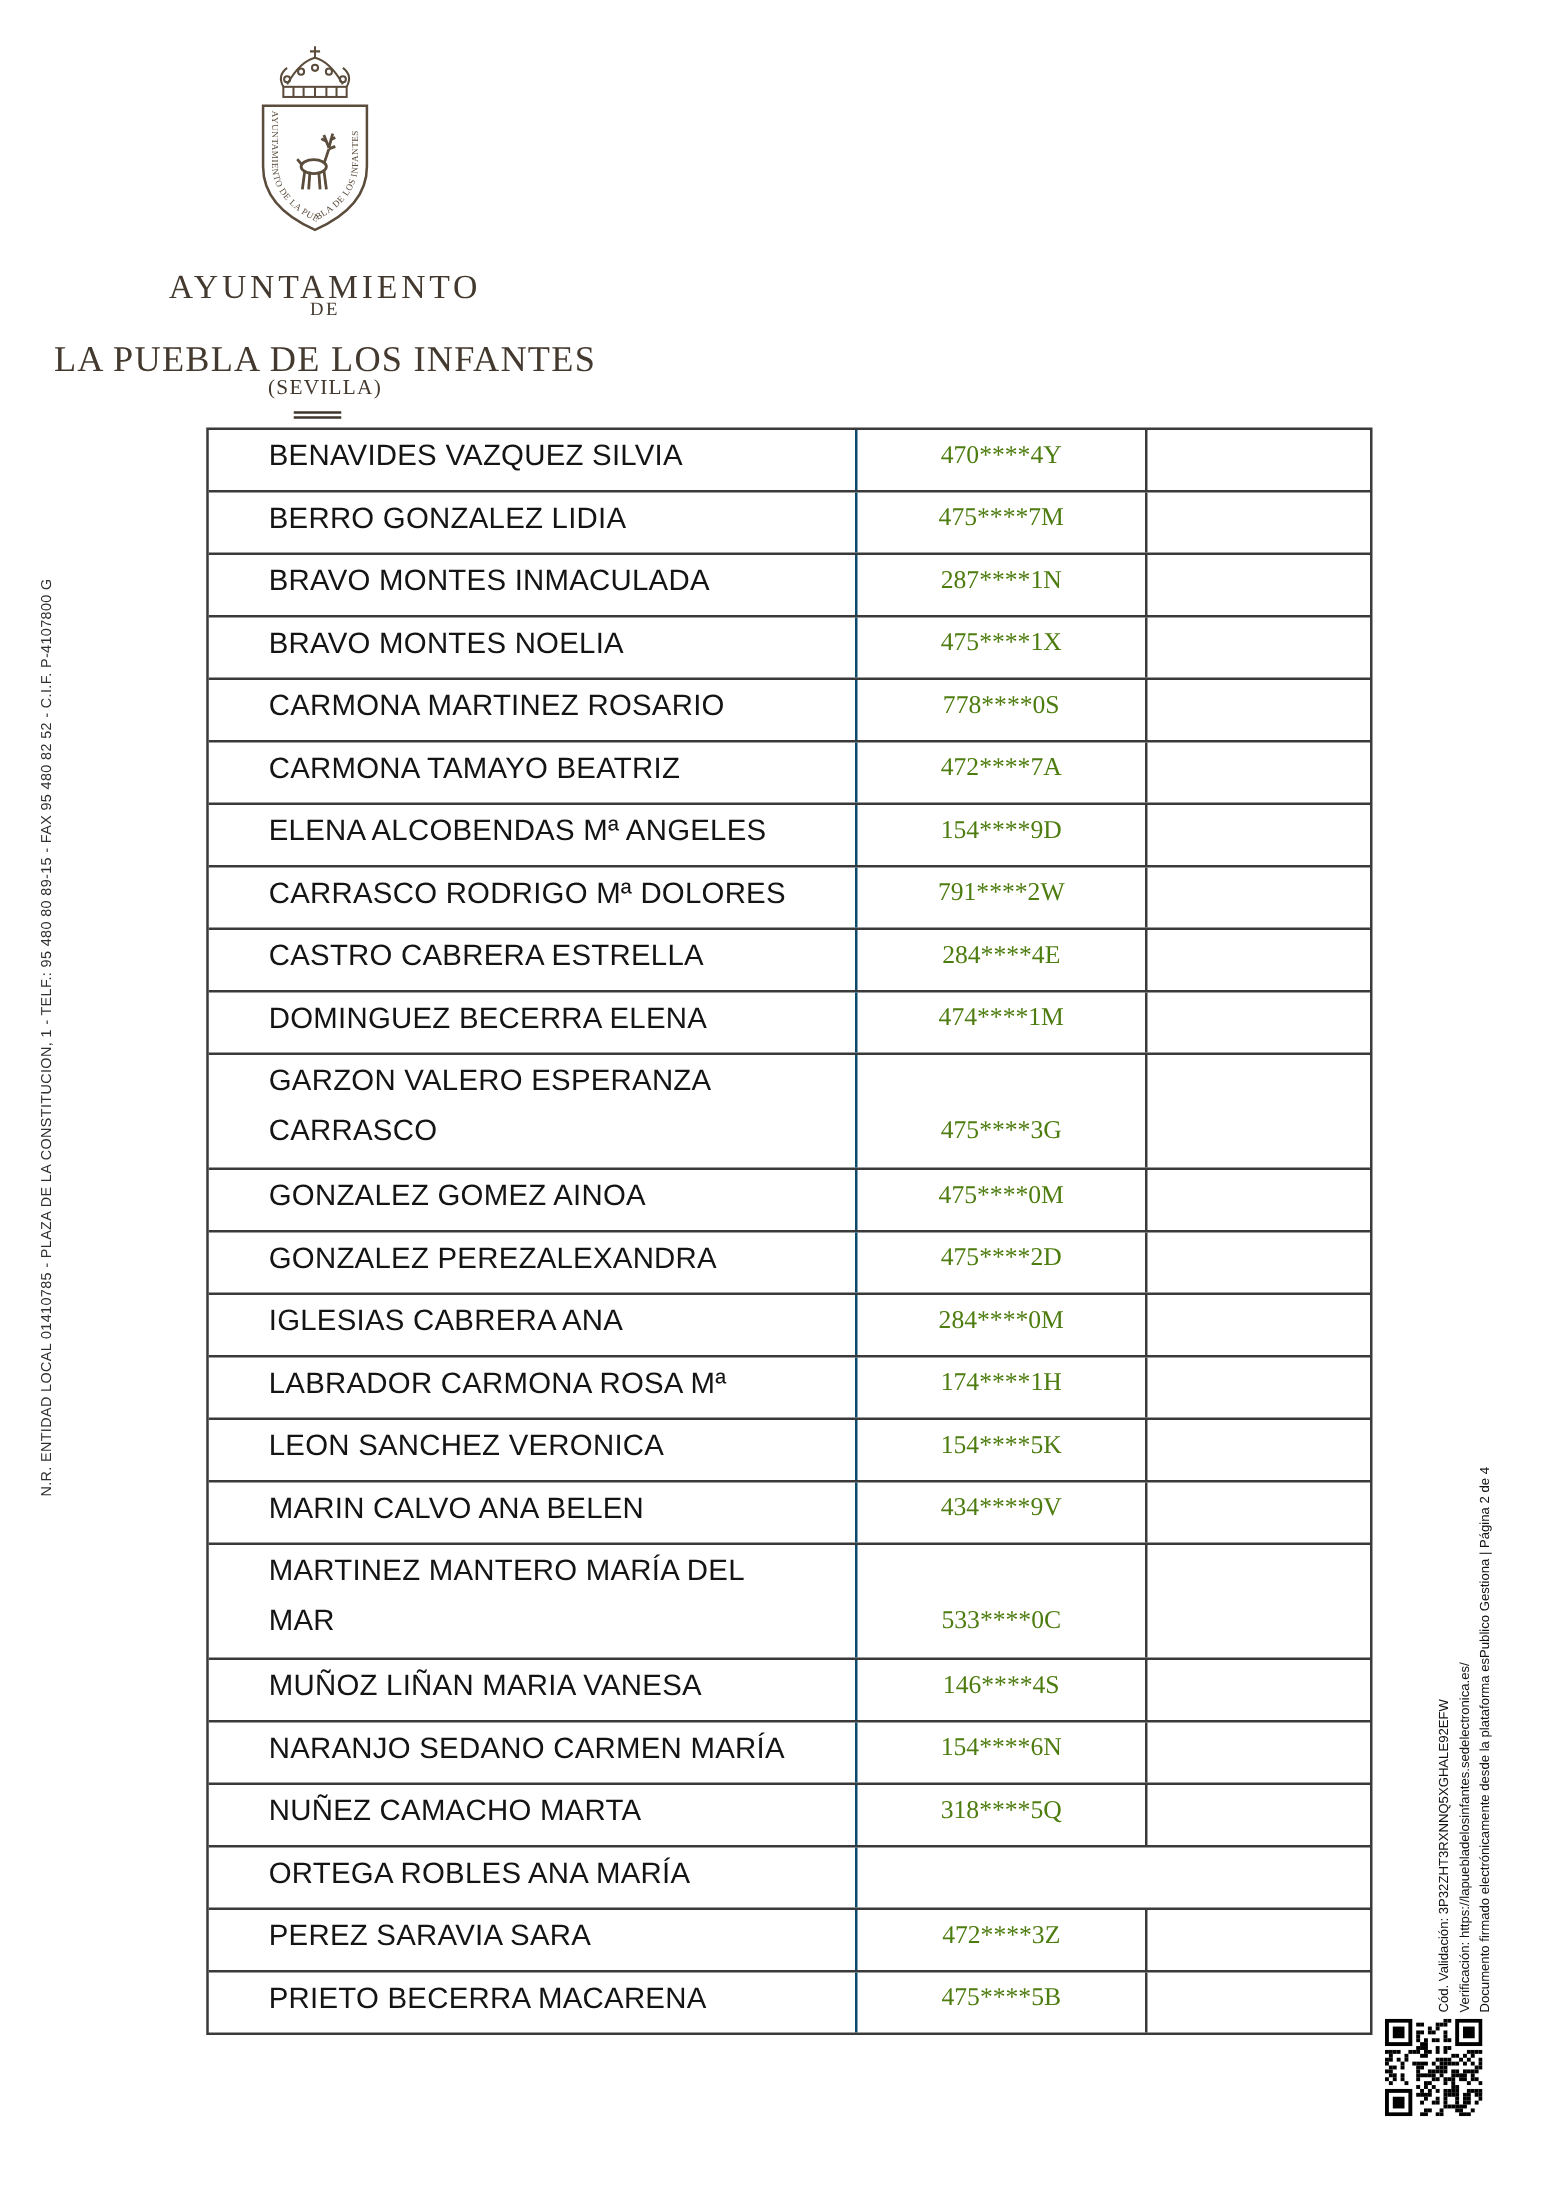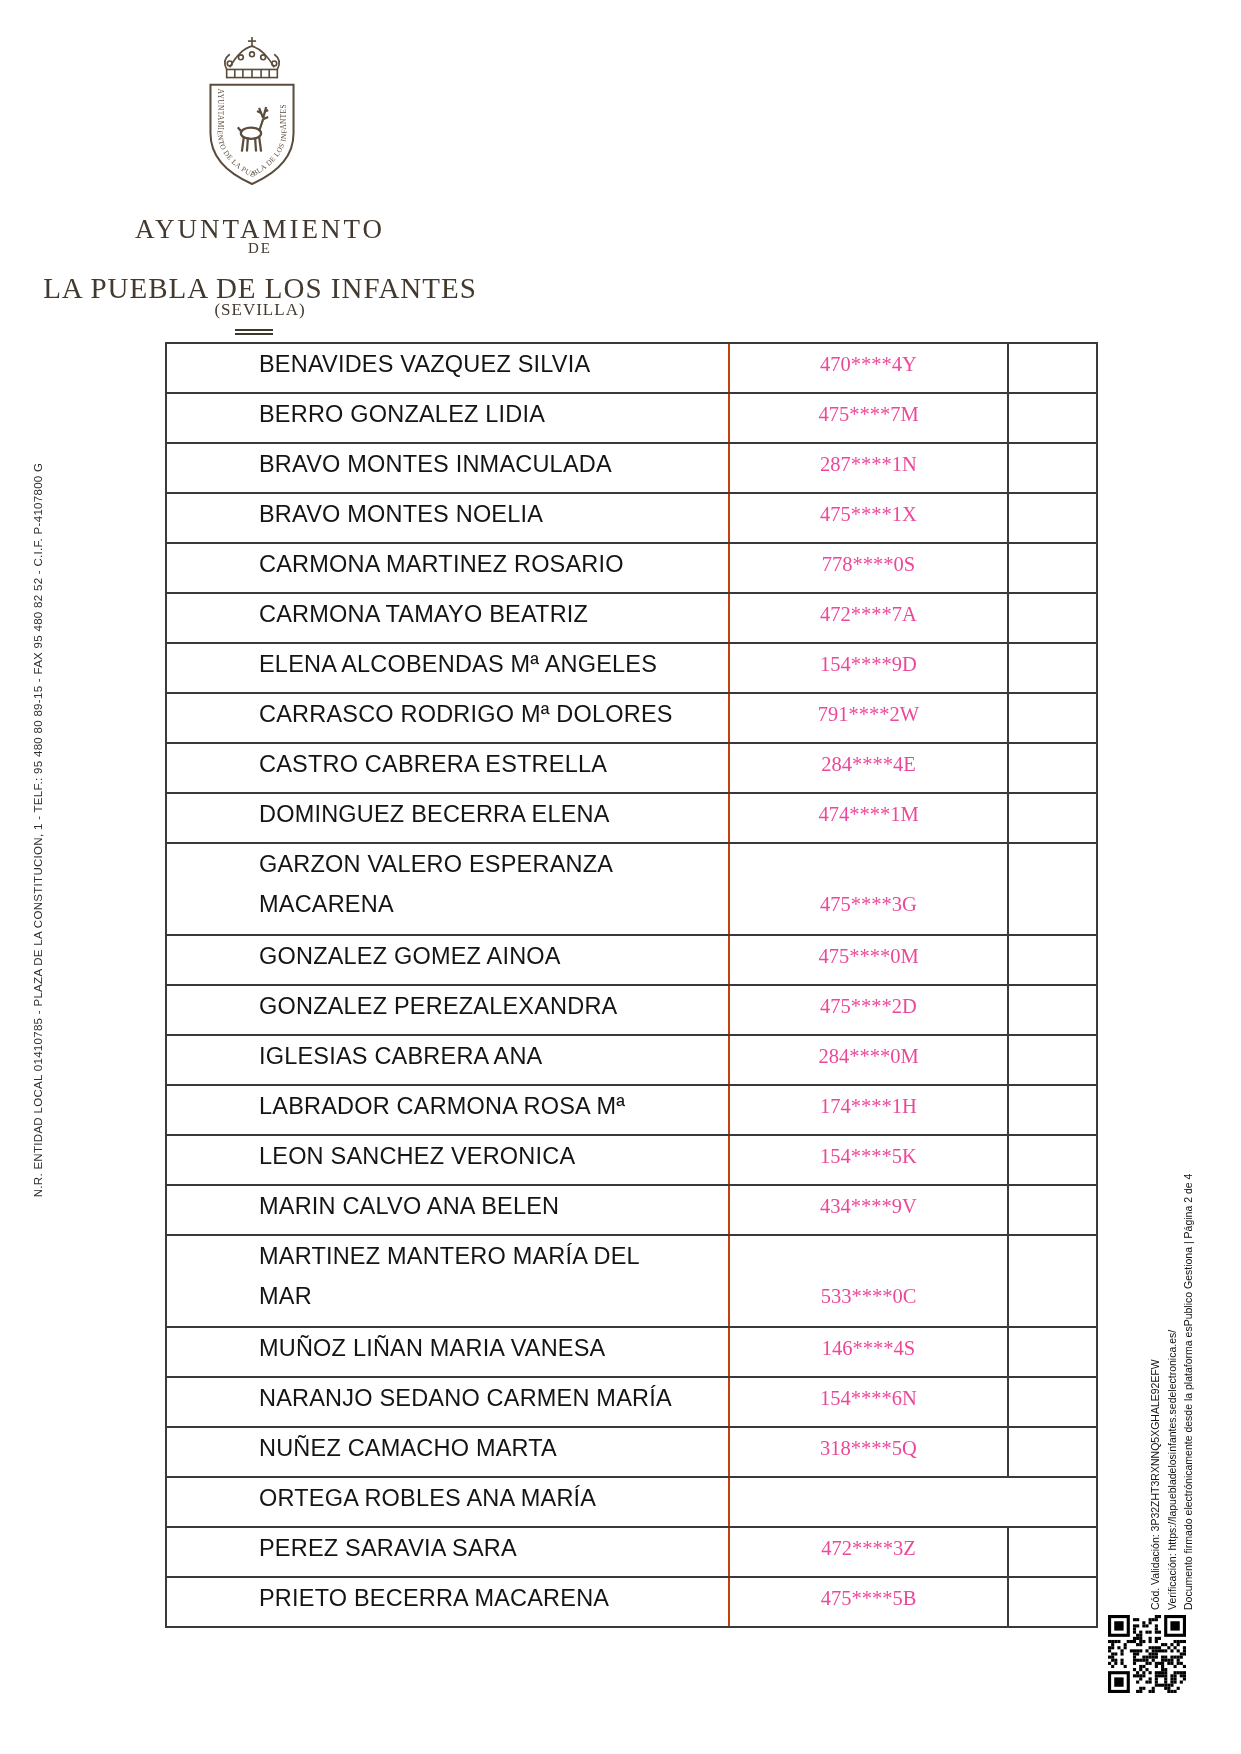--- a/index.html
+++ b/index.html
@@ -17,24 +17,24 @@
   .hdr-sevilla{top:300px;font-size:17px;letter-spacing:1px;}
   .sep-dash{position:absolute;left:235px;top:329px;width:38px;height:6px;
     border-top:2px solid #3f362c;border-bottom:2px solid #3f362c;box-sizing:border-box;}
   
   .tbl{position:absolute;left:165px;top:342px;width:933px;box-sizing:border-box;
        border:2px solid #3a3a3a;}
   .row{display:flex;height:48px;border-bottom:2px solid #3a3a3a;box-sizing:content-box;}
   .row:last-child{border-bottom:none;}
   .row.tall{height:90px;}
   .cell{box-sizing:border-box;}
-  .cell-name{width:519px;border-right:2px solid #c2410c;padding-left:48px;
-    font-size:23.5px;line-height:40px;color:#141414;letter-spacing:0.2px;white-space:nowrap;margin-left:44px;}
-  .cell-id{width:279px;border-right:2px solid #3a3a3a;text-align:center;
-    font-family:"Liberation Serif",serif;font-size:20.5px;line-height:40px;color:#ec4899;}
+  .cell-name{width:519px;border-right:2px solid #0c4a6e;padding-left:48px;
+    font-size:23.5px;line-height:40px;color:#141414;letter-spacing:0.2px;white-space:nowrap;}
+  .cell-id{width:232px;border-right:2px solid #3a3a3a;text-align:center;
+    font-family:"Liberation Serif",serif;font-size:20.5px;line-height:40px;color:#4d7c0f;}
   .row.tall .cell-id{padding-top:40px;}
   .cell-empty{flex:1;}
   
   .vleft{position:absolute;left:40px;top:830px;width:800px;height:16px;
     transform:translate(-50%,-50%) rotate(-90deg);
     font-size:11.5px;color:#2e2e2e;text-align:center;white-space:nowrap;letter-spacing:0.3px;}
   .vright{position:absolute;left:1172px;top:1350px;width:520px;
     transform:translate(-50%,-50%) rotate(-90deg);
     font-size:10.5px;line-height:16.5px;color:#111;text-align:left;white-space:nowrap;}
   
@@ -158,21 +158,21 @@
     <div class="row">
       <div class="cell cell-name">
         <div>DOMINGUEZ BECERRA ELENA</div>
       </div>
       <div class="cell cell-id">474****1M</div>
       <div class="cell cell-empty"></div>
     </div>
     <div class="row tall">
       <div class="cell cell-name">
         <div>GARZON VALERO ESPERANZA</div>
-        <div>MACARENA</div>
+        <div>CARRASCO</div>
       </div>
       <div class="cell cell-id">475****3G</div>
       <div class="cell cell-empty"></div>
     </div>
     <div class="row">
       <div class="cell cell-name">
         <div>GONZALEZ GOMEZ AINOA</div>
       </div>
       <div class="cell cell-id">475****0M</div>
       <div class="cell cell-empty"></div>

